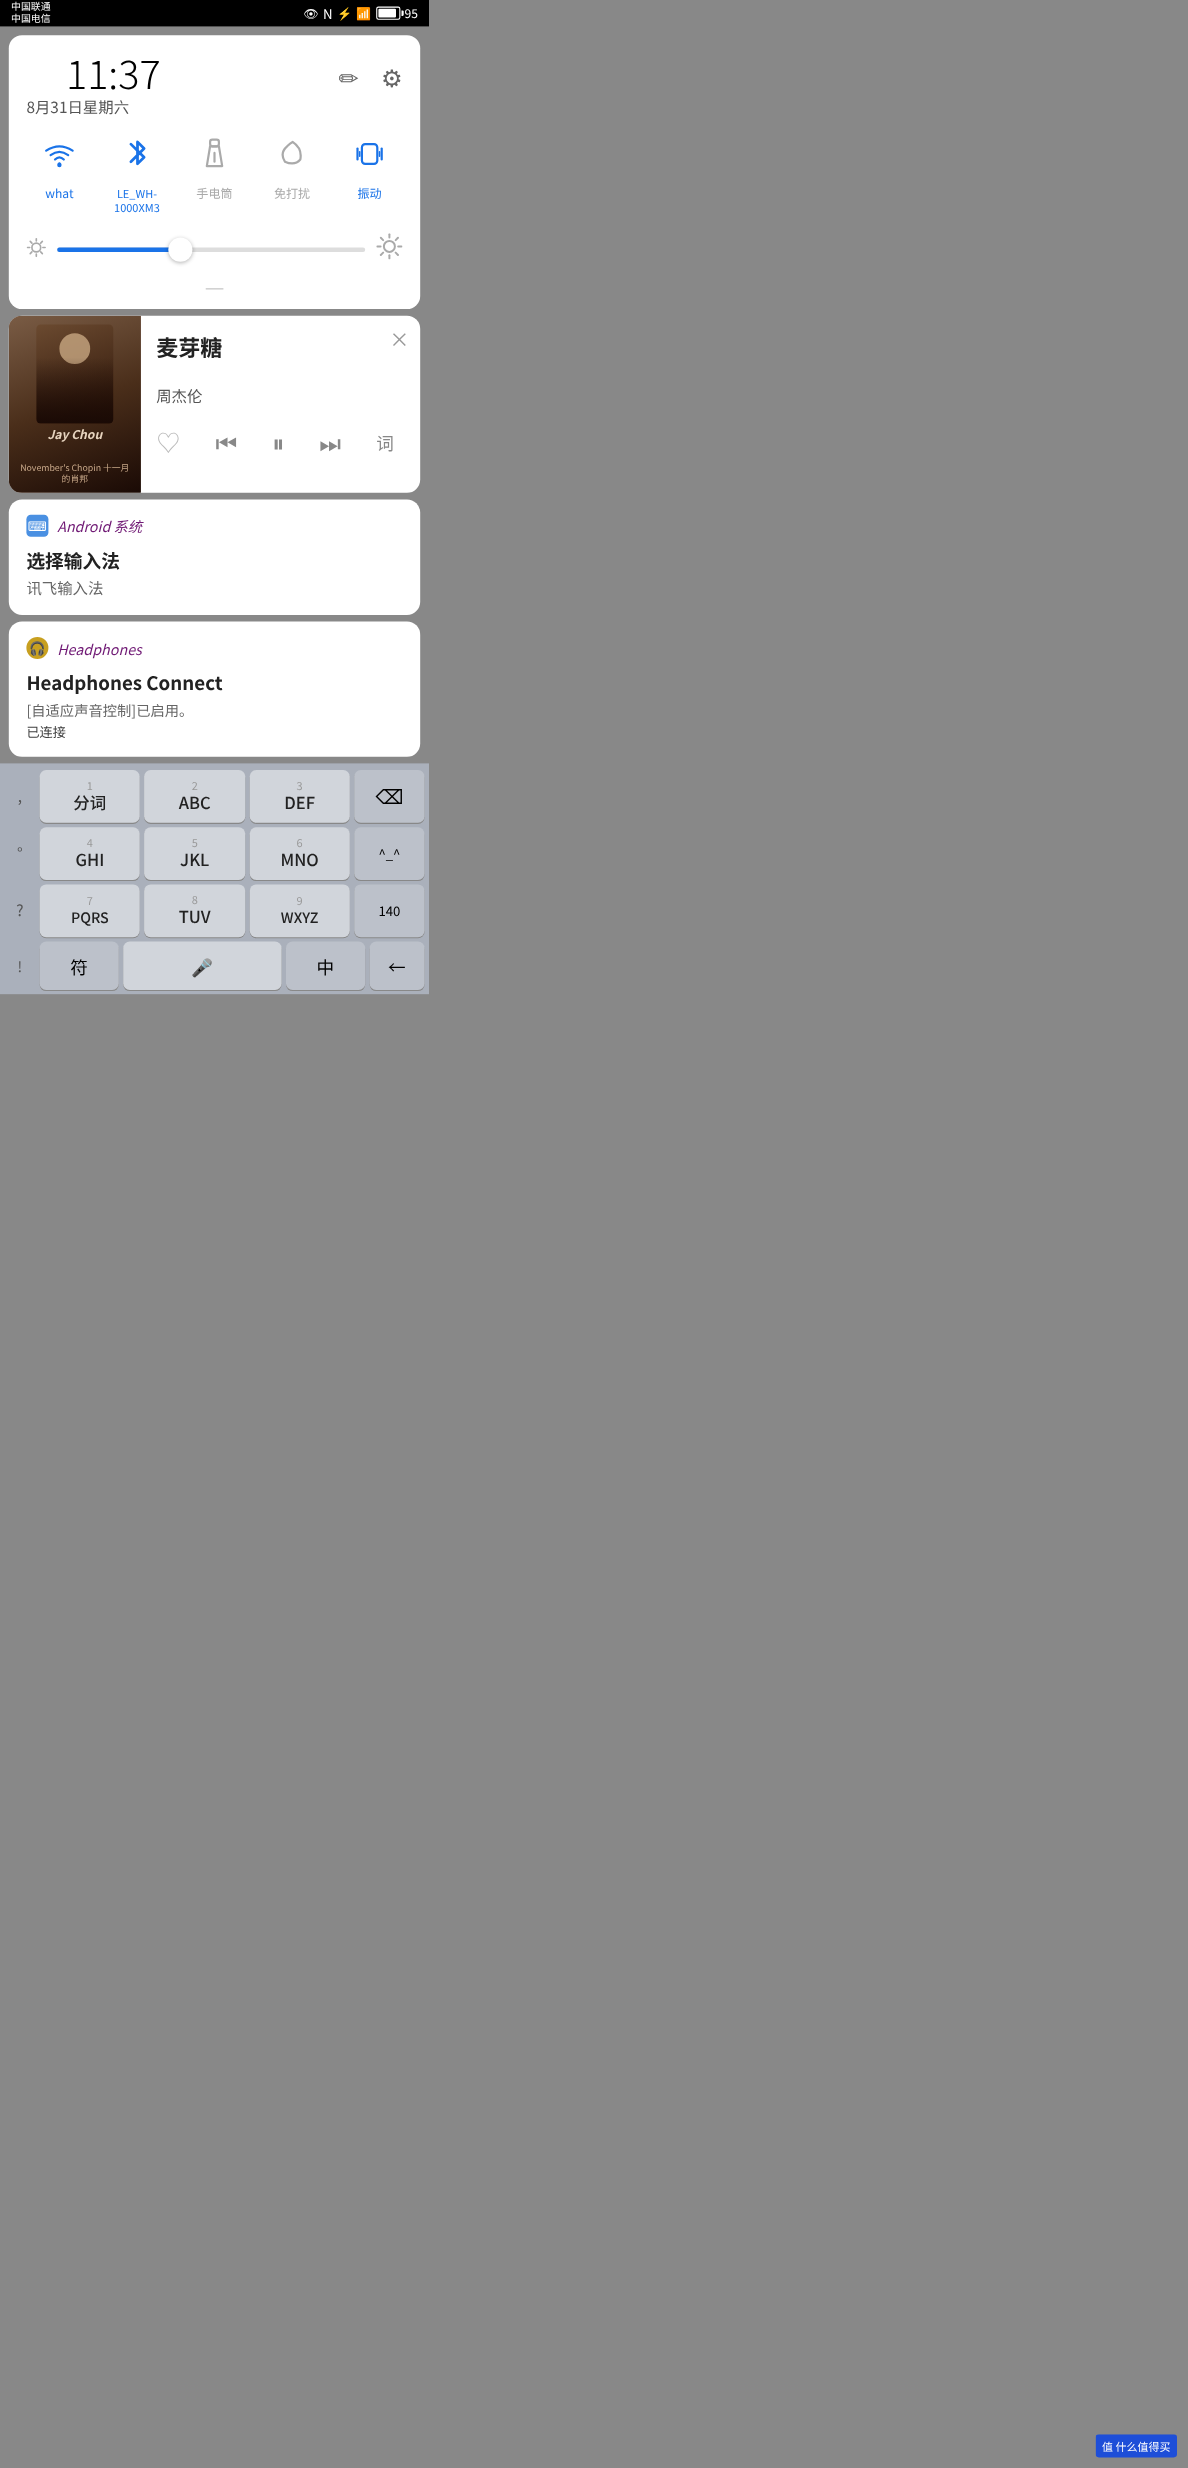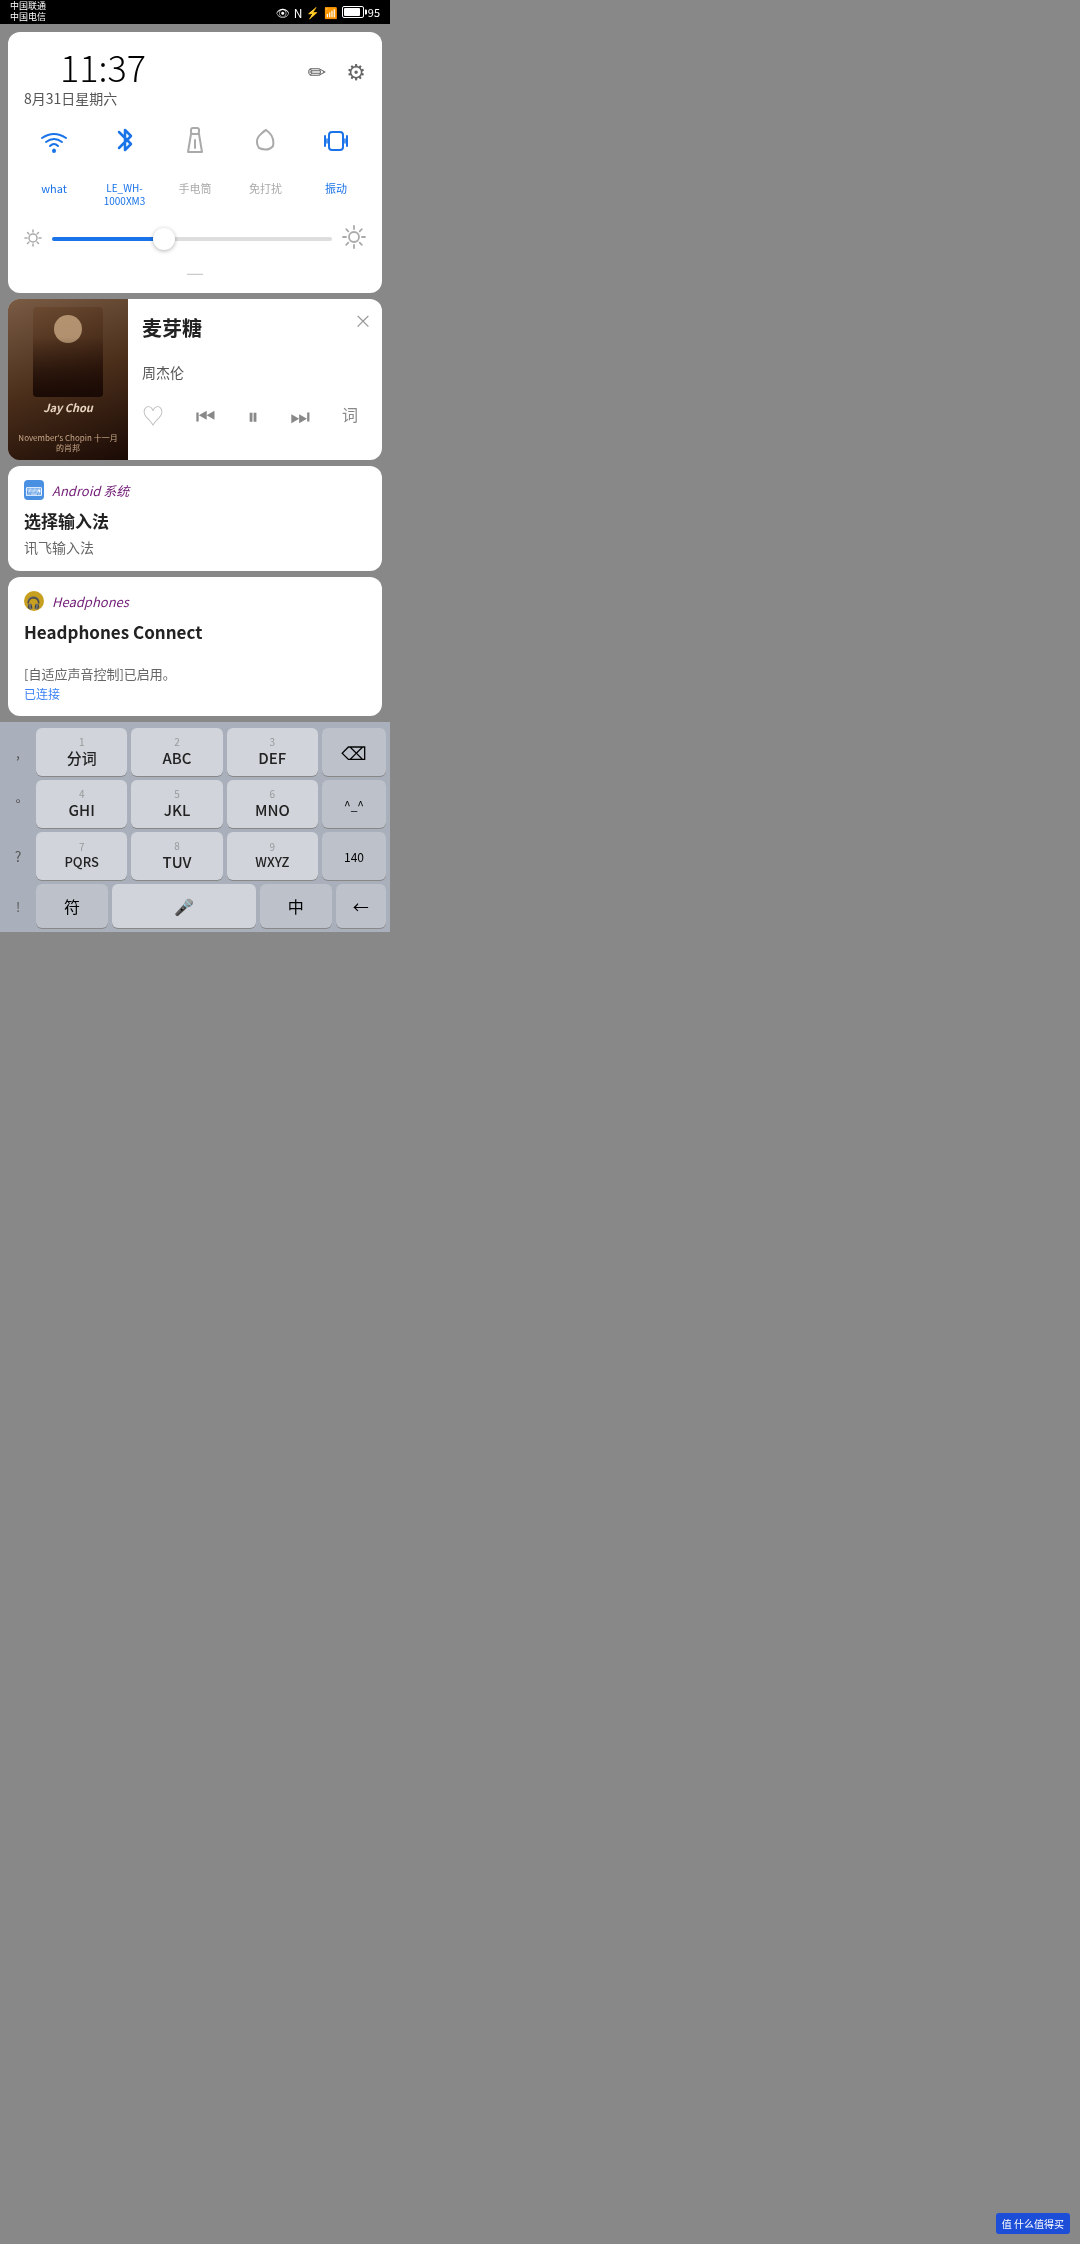--- a/index.html
+++ b/index.html
@@ -91,21 +91,21 @@
     
     .qs-toggles {
       display: flex;
       justify-content: space-between;
       margin-bottom: 16px;
     }
     .qs-toggle {
       display: flex;
       flex-direction: column;
       align-items: center;
-      gap: 20px;
+      gap: 8px;
       cursor: pointer;
       width: 60px;
     }
     .qs-toggle-icon {
       font-size: 26px;
     }
     .qs-toggle-label {
       font-size: 11px;
       text-align: center;
       line-height: 1.3;
@@ -275,30 +275,30 @@
       display: flex;
       align-items: center;
       justify-content: center;
       font-size: 12px;
       color: #fff;
     }
     .notif-title-hp {
       font-size: 17px;
       font-weight: bold;
       color: #222;
-      margin-bottom: 20px;
+      margin-bottom: 4px;
     }
     .notif-body-hp {
       font-size: 13px;
       color: #666;
       margin-bottom: 2px;
     }
     .notif-sub-hp {
       font-size: 12px;
-      color: #3b82f6;
+      color: #404040;
     }
 
     
     .keyboard-area {
       background: #AAB0BB;
       padding: 6px 4px 4px;
     }
     .kb-key-special {
       background: #BCC1CA;
     }

